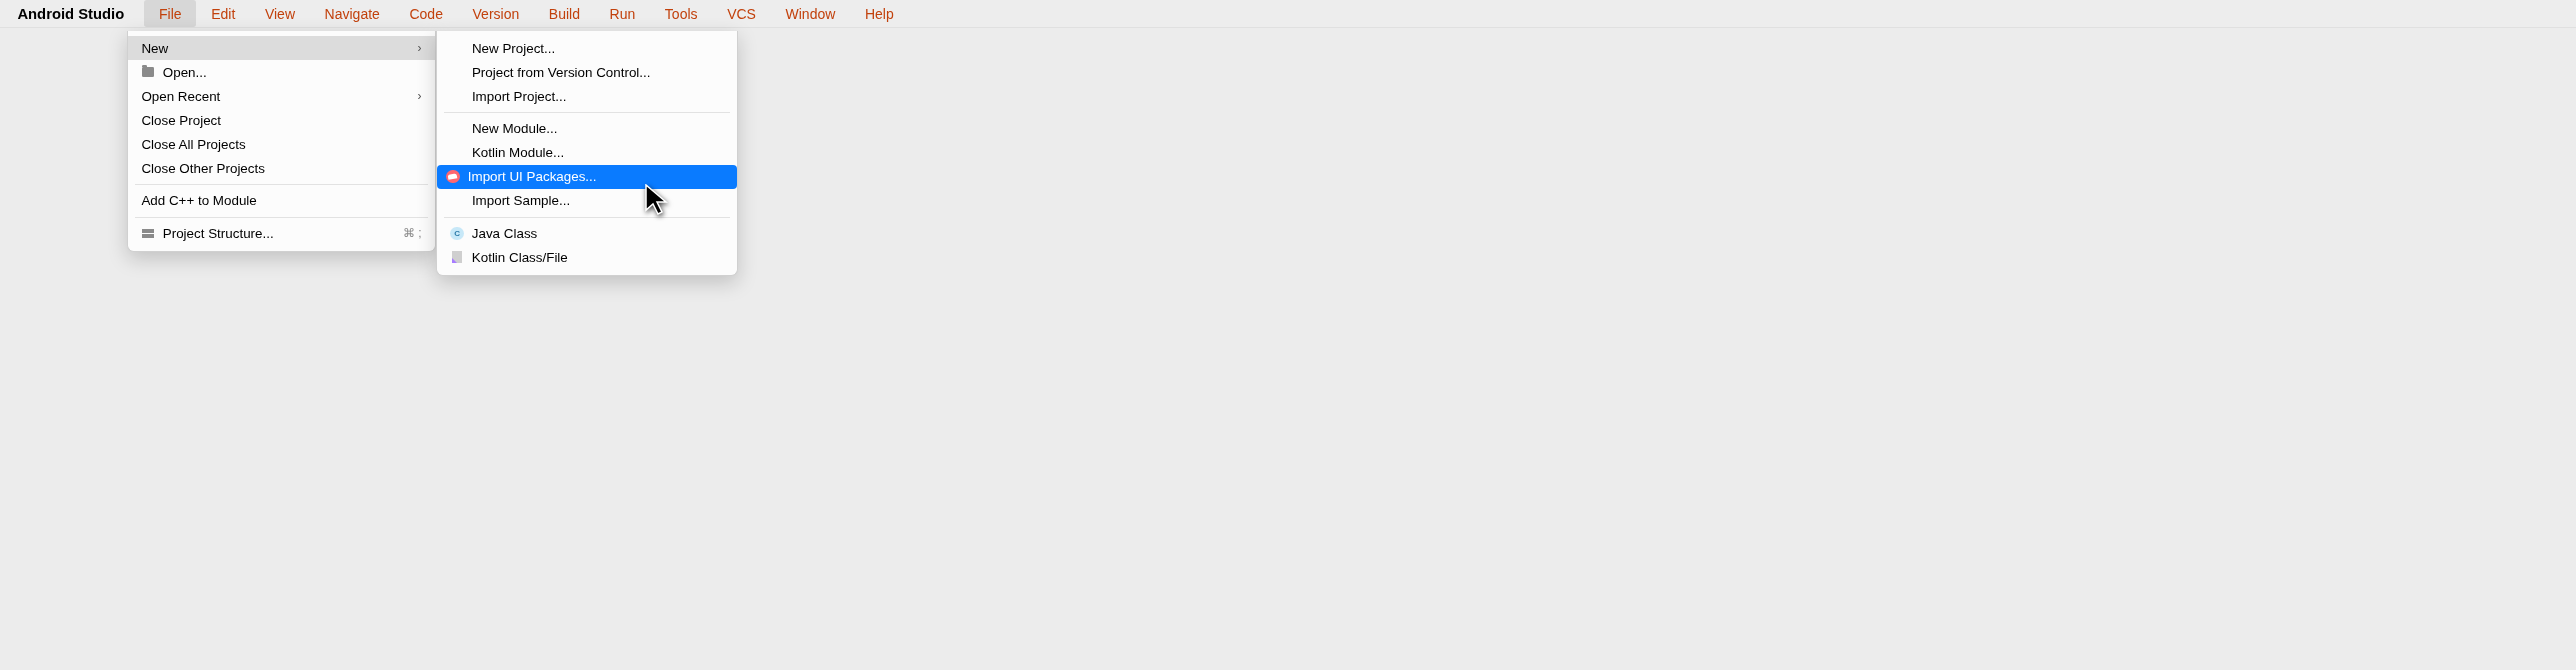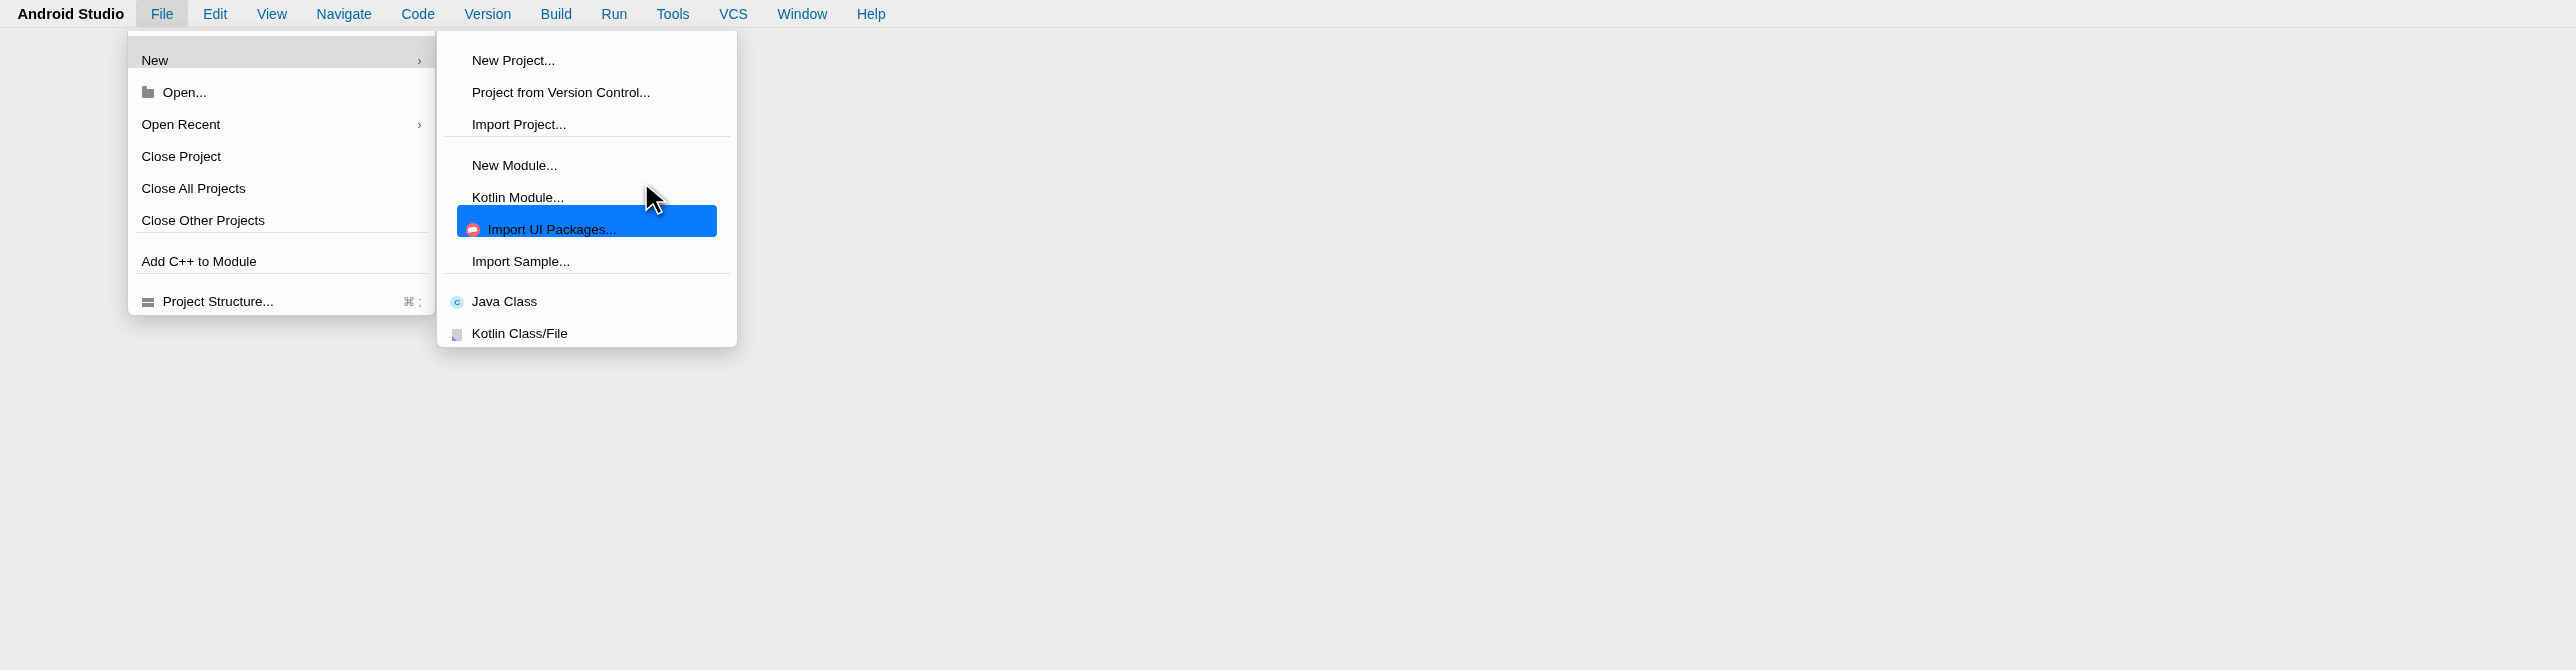--- a/index.html
+++ b/index.html
@@ -9,32 +9,32 @@
     font-family: -apple-system, BlinkMacSystemFont, "Helvetica Neue", Arial, sans-serif;
     background: #ececec;
     overflow: hidden;
   }
   .menubar {
     display: flex;
     align-items: center;
     height: 28px;
     background: #ededed;
     padding: 0 5.4px;
-    gap: 0;
+    gap: 8px;
     border-bottom: 0.7px solid #e0e0e0;
   }
   .app-title {
     font-weight: 700;
     font-size: 14.8px;
     color: #000;
     padding: 4px 12px;
   }
   .menu-item {
     font-size: 14px;
-    color: #0369a1;
+    color: #c2410c;
     padding: 5.4px 14.8px;
     cursor: default;
   }
   .menu-item.open {
     background: #d7d7d7;
     border-radius: 2.7px;
   }
   .workspace {
     position: relative;
     width: 100%;
@@ -55,35 +55,35 @@
     left: 127px;
     width: 309px;
   }
   .dropdown.new-submenu {
     left: 436px;
     width: 302px;
     top: 2.7px;
   }
   .dd-item {
     display: flex;
-    align-items: flex-end;
-    height: 32px;
+    align-items: center;
+    height: 24px;
     padding: 0 13.4px;
     font-size: 13.4px;
     color: #000;
     position: relative;
   }
   .dd-item.hovered {
     background: #dcdcdc;
   }
   .dd-item.selected {
     background: #0a7bff;
-    color: #000000;
+    color: #ffffff;
     border-radius: 4px;
-    margin: 0 20px;
+    margin: 0 0;
     padding: 0 9.4px;
   }
   .dd-sep {
     height: 0.7px;
     background: #e2e2e2;
     margin: 4px 6.7px;
   }
   .dd-icon {
     width: 13.4px;
     height: 13.4px;

